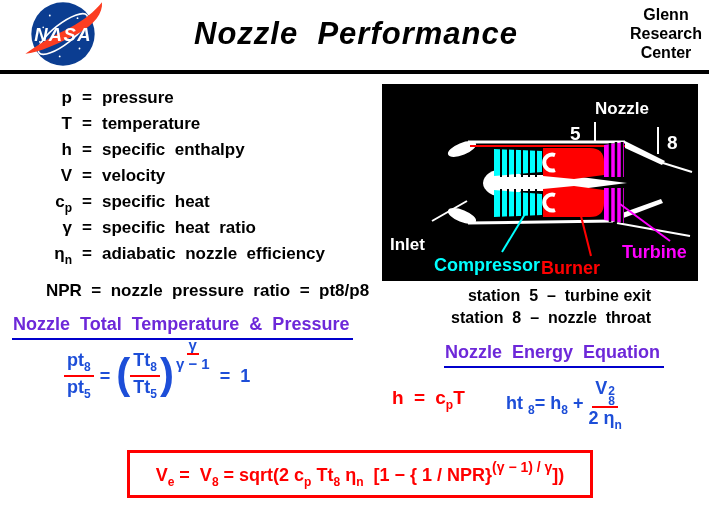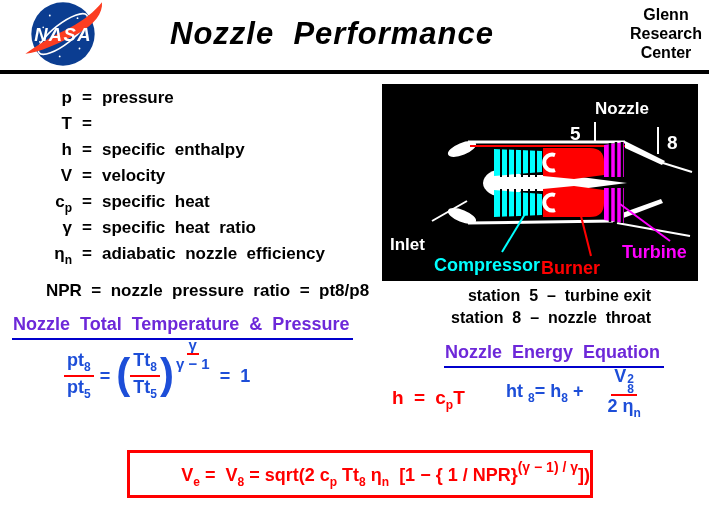--- a/index.html
+++ b/index.html
@@ -6,21 +6,21 @@
   body{
     width:709px;height:532px;position:relative;background:#fff;
     font-family:"Liberation Sans",sans-serif;font-weight:bold;color:#000;
     overflow:hidden;
   }
   .abs{position:absolute;}
   .pre{white-space:pre;}
 
   
   .logo{left:12px;top:1px;width:102px;height:66px;}
-  .title{left:170px;top:16px;width:372px;text-align:left;
+  .title{left:170px;top:16px;width:372px;text-align:center;
          font-size:31px;font-style:italic;letter-spacing:1px;}
   .org{left:611px;top:5px;width:110px;text-align:center;font-size:16px;line-height:19px;}
   .rule{left:0;top:70px;width:709px;height:4px;background:#000;}
 
   
   .defs{left:36px;top:88px;}
   .defrow{display:flex;align-items:baseline;height:26px;font-size:17px;}
   .defrow .sym{width:36px;text-align:right;}
   .defrow .deq{width:30px;text-align:center;}
   .sb{font-size:12px;vertical-align:-5px;}
@@ -39,24 +39,24 @@
   .eqrow{display:flex;align-items:center;color:#1d4ed8;font-size:18px;}
   .eq1{left:64px;top:346px;height:60px;}
   .frac{display:inline-flex;flex-direction:column;align-items:center;line-height:1.05;}
   .frac .num{border-bottom:2px solid #f00;padding:0 3px 1px 3px;}
   .frac .den{padding-top:1px;}
   .paren{font-size:42px;font-weight:bold;line-height:0.85;margin-top:-4px;}
   .expfrac{font-size:15px;transform:translateY(-22px);margin-left:2px;}
   .expfrac .num{border-bottom:2px solid #f00;padding:0 2px 0 2px;}
   .eqres{margin-left:10px;}
   .eq2{left:392px;top:387px;font-size:19px;}
-  .eq3{left:506px;top:362px;height:62px;font-size:18px;gap:19px;}
+  .eq3{left:506px;top:374px;height:62px;font-size:18px;}
   .ss{display:inline-flex;flex-direction:column;font-size:12px;line-height:10px;font-weight:bold;margin-left:1px;transform:translateY(1px);}
   .eqbox{left:127px;top:450px;width:460px;height:42px;border:3px solid #f00;
-         display:flex;align-items:center;justify-content:flex-end;font-size:18px;color:#f00;}
+         display:flex;align-items:center;justify-content:center;font-size:18px;color:#f00;}
   .eqbox .exp{font-size:14px;vertical-align:9px;}
 
   svg text{font-family:"Liberation Sans",sans-serif;font-weight:bold;}
 </style>
 </head>
 <body>
 
 <svg class="abs logo" viewBox="0 0 150 100">
   <circle cx="75" cy="50" r="48" fill="#0b3d91"></circle>
   <g fill="#fff">
@@ -85,20 +85,21 @@
 
 <div class="abs defs">
   <div class="defrow">
     <span class="sym"><span>p</span><span class="sb"></span></span>
     <span class="deq">=</span>
     <span class="pre">pressure</span>
   </div>
   <div class="defrow">
     <span class="sym"><span>T</span><span class="sb"></span></span>
     <span class="deq">=</span>
+    <span class="pre">temperature</span>
   </div>
   <div class="defrow">
     <span class="sym"><span>h</span><span class="sb"></span></span>
     <span class="deq">=</span>
     <span class="pre">specific  enthalpy</span>
   </div>
   <div class="defrow">
     <span class="sym"><span>V</span><span class="sb"></span></span>
     <span class="deq">=</span>
     <span class="pre">velocity</span>

